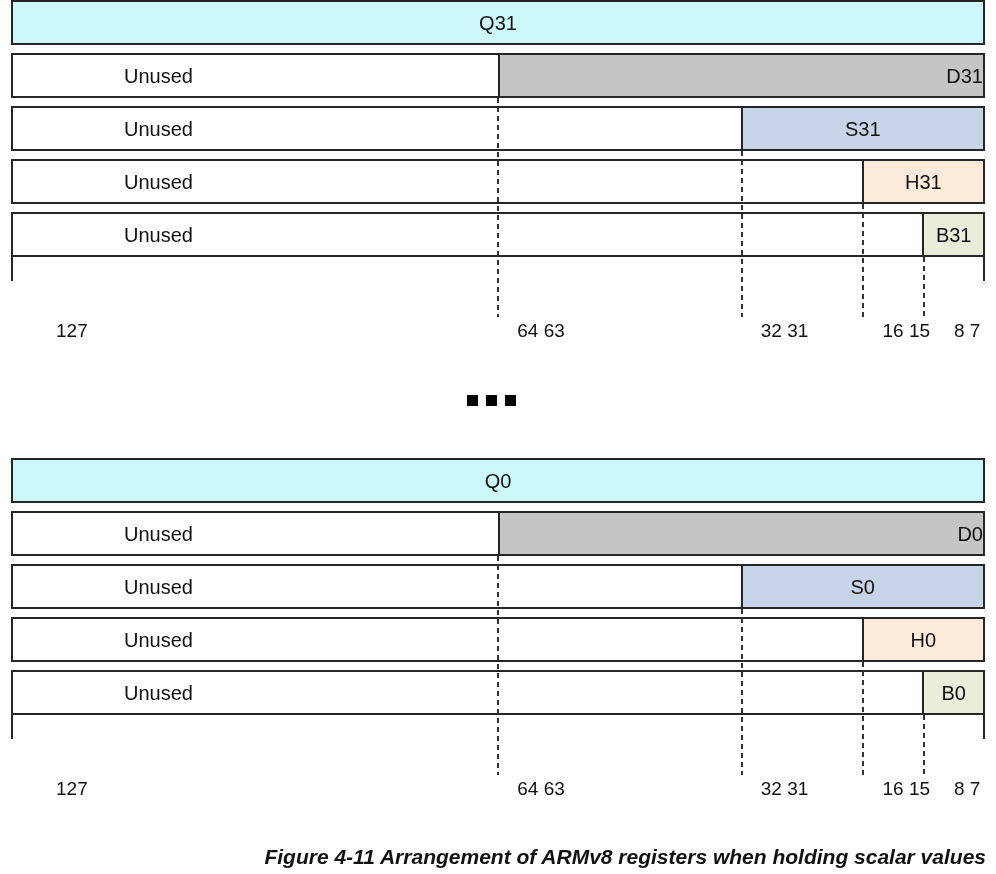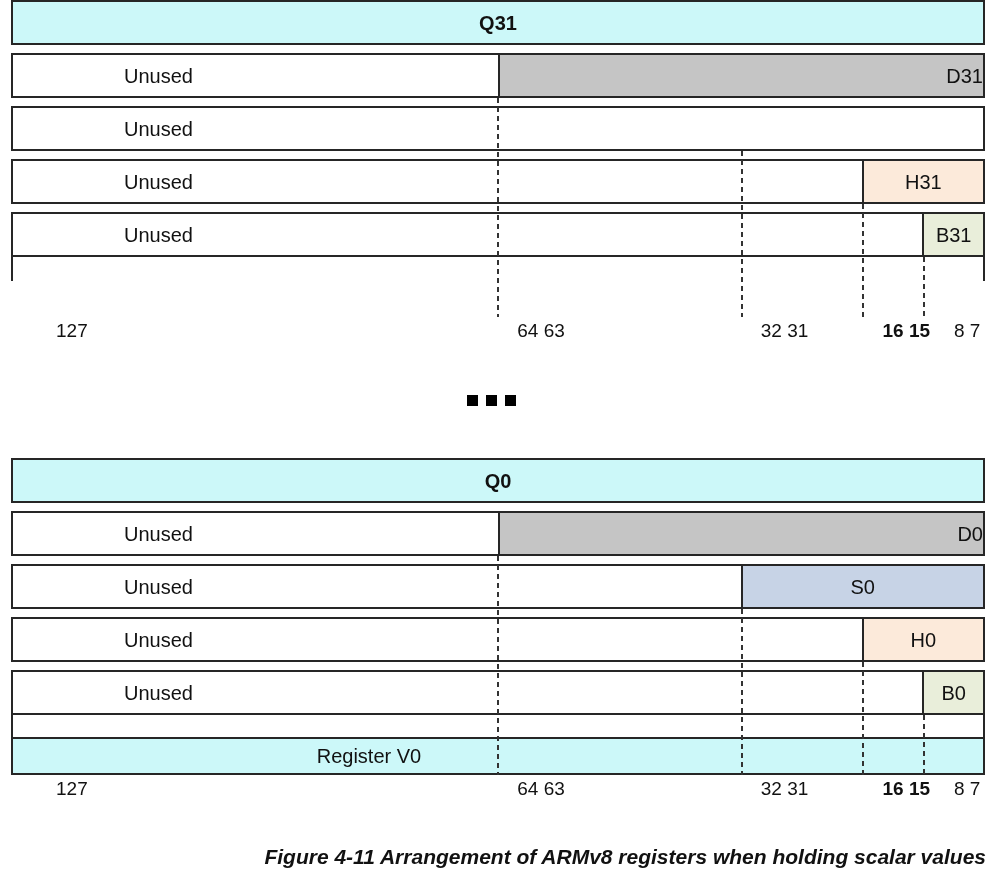--- a/index.html
+++ b/index.html
@@ -22,21 +22,21 @@
     position:absolute;top:0;bottom:0;right:0;
     box-sizing:border-box;border-left:2px solid var(--border);
     display:flex;align-items:center;justify-content:center;
   }
   .seg-d{width:50%;background:var(--d_fill);justify-content:flex-end;}
   .seg-s{width:25%;background:var(--s_fill);}
   .seg-h{width:12.5%;background:var(--h_fill);margin-left:48px;}
   .seg-b{width:6.25%;background:var(--b_fill);}
   .lbl{font-size:20px;line-height:20px;white-space:nowrap;}
   .lbl-center{
-    position:absolute;top:50%;left:50%;transform:translate(-50%,-50%);font-weight:bold;
+    position:absolute;top:50%;left:50%;transform:translate(-50%,-50%);
   }
   .lbl-unused{
     position:absolute;top:50%;left:15%;transform:translate(-50%,-50%);
   }
   .lbl-v{
     position:absolute;top:50%;left:36.7%;transform:translate(-50%,-50%);
   }
   .dash{
     position:absolute;width:2px;z-index:3;
     background:repeating-linear-gradient(to bottom,#333 0 5px,transparent 5px 9px);
@@ -46,21 +46,21 @@
   .dash-16{left:calc(87.5% - 1px);top:204px;height:113px;}
   .dash-8{left:calc(93.75% - 1px);top:257px;height:60px;}
   .vgap-edge{position:absolute;top:255px;height:26px;width:2px;background:var(--border);}
   .vgap-edge.left{left:0;}
   .vgap-edge.right{right:0;}
   .bits{position:absolute;top:320px;left:0;width:974px;height:24px;font-size:19px;margin-left:43px;}
   .bit{position:absolute;top:0;white-space:nowrap;}
   .bit-127{left:2px;}
   .bit-64{left:50%;transform:translateX(-50%);}
   .bit-32{left:75%;transform:translateX(-50%);text-align:right;}
-  .bit-16{left:87.5%;transform:translateX(-50%);font-weight:bold;}
+  .bit-16{left:87.5%;transform:translateX(-50%);}
   .bit-8{left:93.75%;transform:translateX(-50%);}
   .bit-0{right:2px;}
   .dots{
     position:absolute;top:395px;left:467px;display:flex;gap:8px;
   }
   .dot{width:11px;height:11px;background:#000;}
   .caption{
     position:absolute;top:845px;right:10px;
     font-size:21px;font-weight:bold;white-space:nowrap;font-style:italic;
   }
@@ -75,20 +75,23 @@
 
   <div class="row row-d">
     <span class="lbl lbl-unused">Unused</span>
     <div class="seg seg-d">
       <span class="lbl">D31</span>
     </div>
   </div>
 
   <div class="row row-s">
     <span class="lbl lbl-unused">Unused</span>
+    <div class="seg seg-s">
+      <span class="lbl">S31</span>
+    </div>
   </div>
 
   <div class="row row-h">
     <span class="lbl lbl-unused">Unused</span>
     <div class="seg seg-h">
       <span class="lbl">H31</span>
     </div>
   </div>
 
   <div class="row row-b">
@@ -152,23 +155,20 @@
   <div class="row row-b">
     <span class="lbl lbl-unused">Unused</span>
     <div class="seg seg-b">
       <span class="lbl">B0</span>
     </div>
   </div>
 
   <div class="vgap-edge left"></div>
   <div class="vgap-edge right"></div>
 
-  <div class="row row-v">
-    <span class="lbl lbl-v">Register V0</span>
-  </div>
 
   <div class="dash dash-64"></div>
   <div class="dash dash-32"></div>
   <div class="dash dash-16"></div>
   <div class="dash dash-8"></div>
 
   <div class="bits">
     <span class="bit bit-127">127</span>
     <span class="bit bit-64">64 63</span>
     <span class="bit bit-32">32 31</span>

